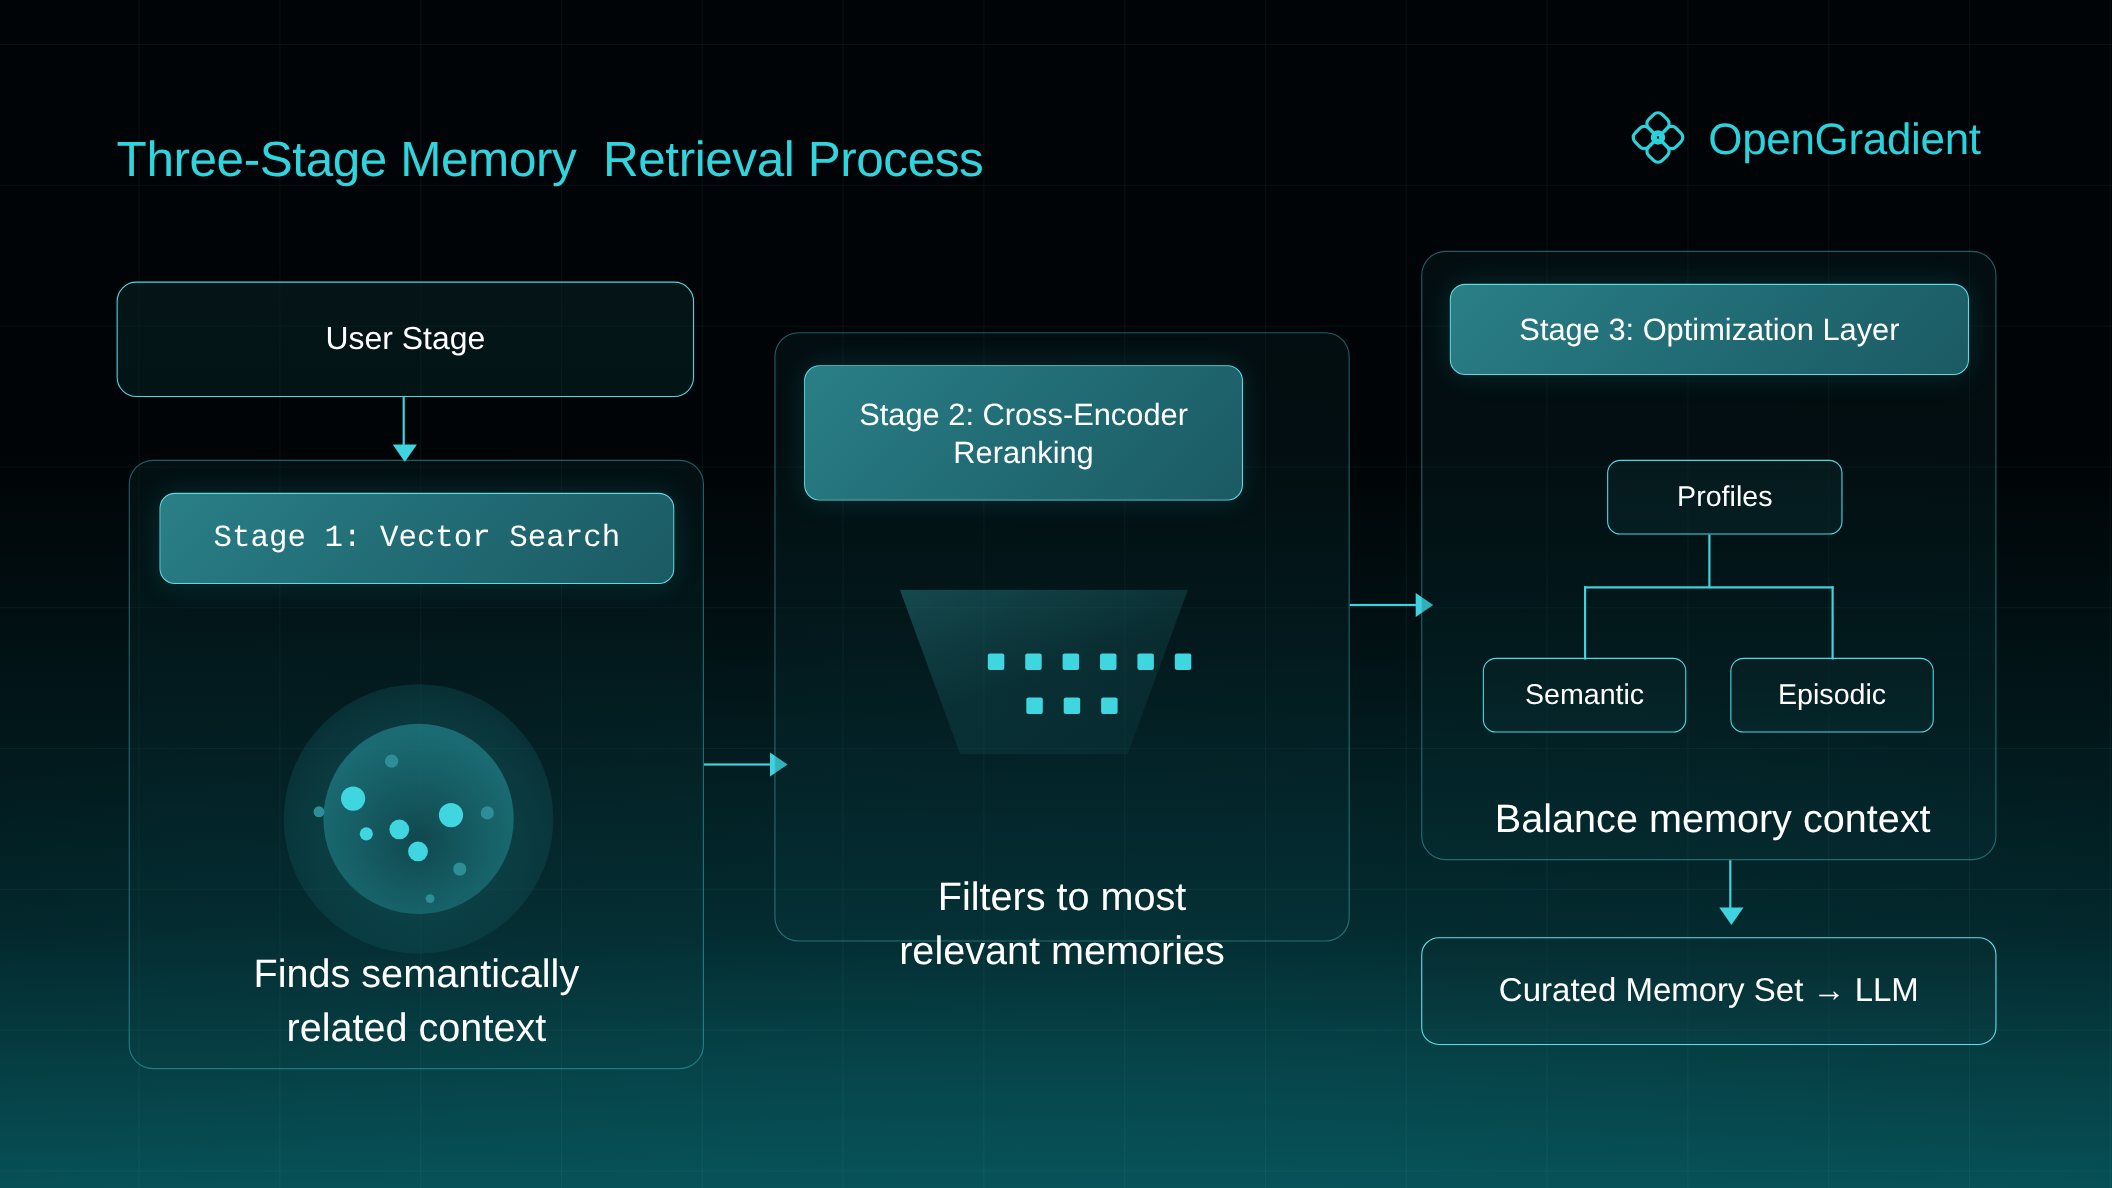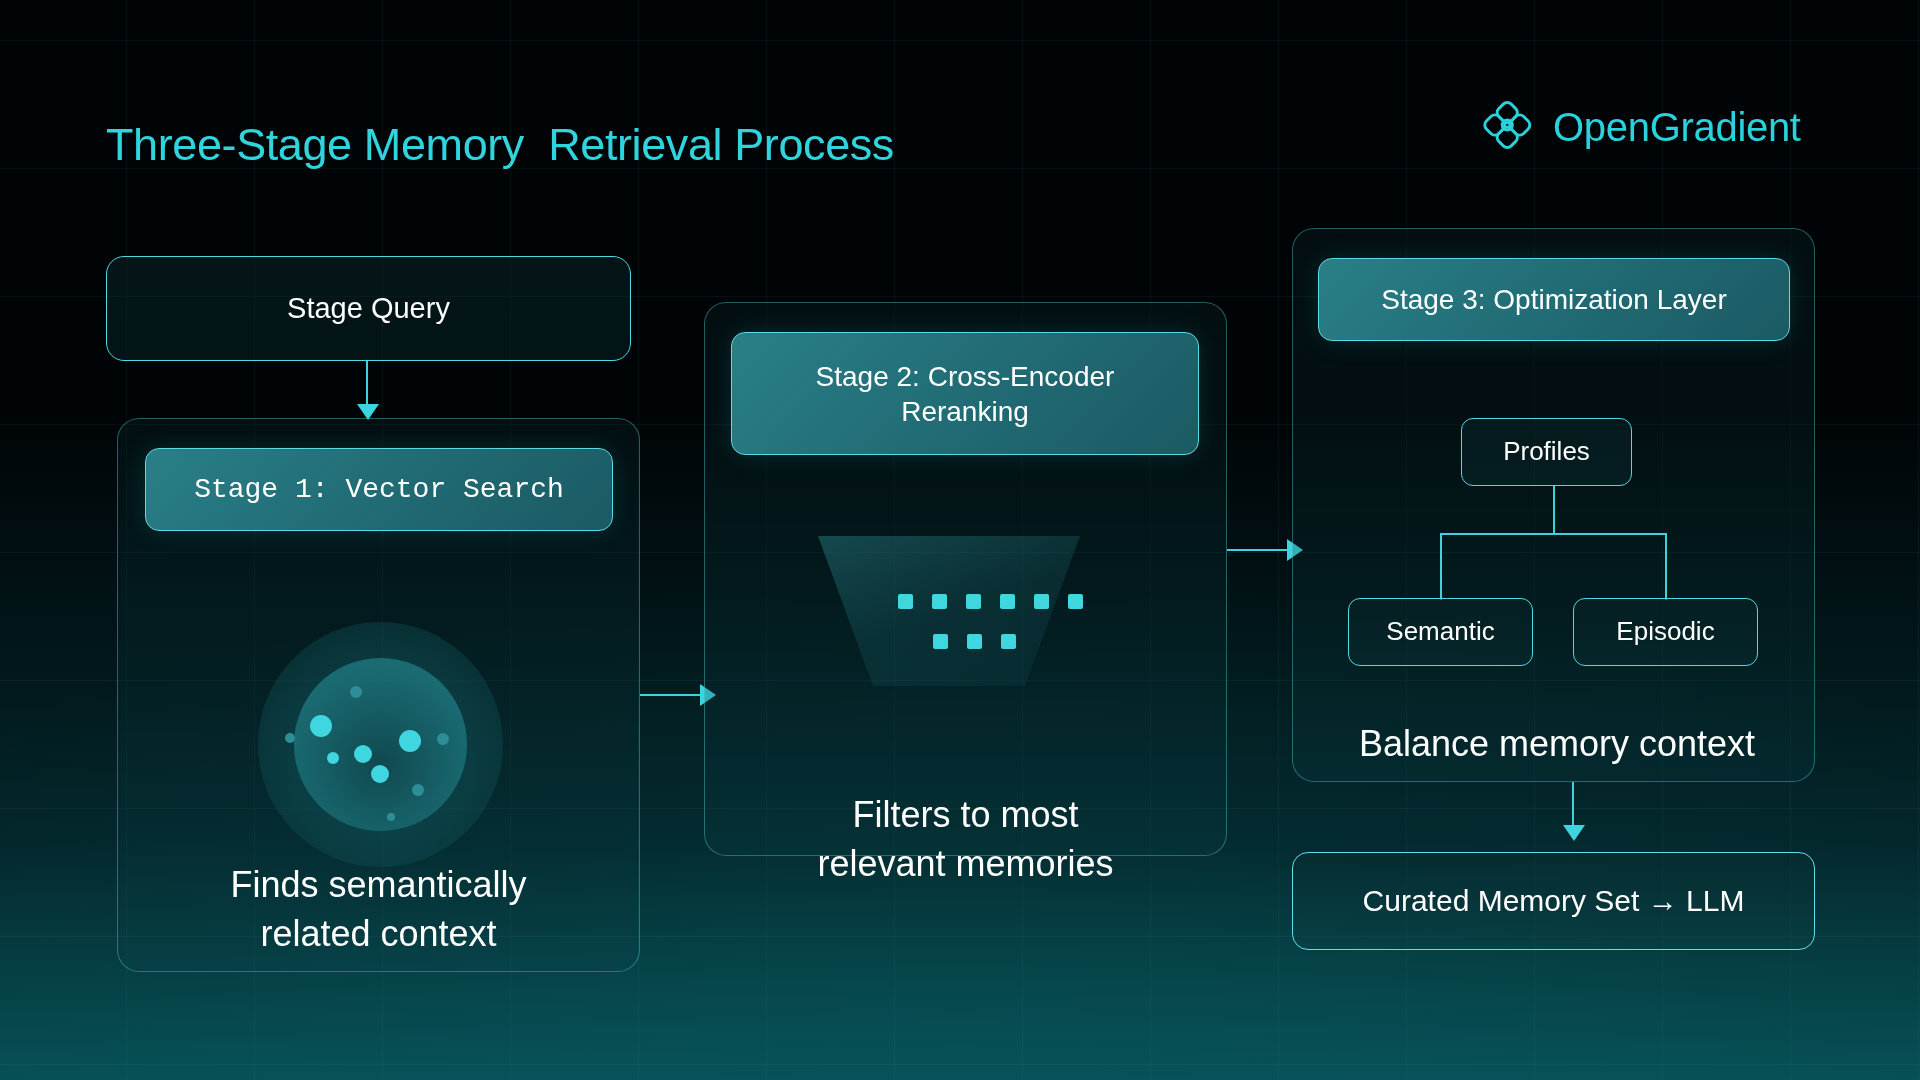--- a/index.html
+++ b/index.html
@@ -120,21 +120,21 @@
             <rect x="36.3" y="22.3" width="19.4" height="19.4" rx="6.2" transform="rotate(45 46.0 32.0)"></rect>
             <circle cx="32.3" cy="32.0" r="5.6"></circle>
           </g>
         </svg>
       </span>
       <span id="brand-text">OpenGradient</span>
     </div>
   </div>
 
   <div class="node" style="left:106px; top:256px; width:525px; height:105px; font-size:29px; border-radius:18px;">
-    <span>Stage Query</span>
+    <span>User Stage</span>
   </div>
 
   <div class="vline" style="left:366px; top:361px; height:48px;"></div>
   <div class="arrow-down" style="left:357px; top:404px;"></div>
 
   <div class="panel" style="left:117px; top:418px; width:523px; height:554px;"></div>
 
   <div class="stage-head" style="left:145px; top:448px; width:468px; height:83px; font-size:28px;font-family:Liberation Mono, monospace;">
     <span>Stage 1: Vector Search</span>
   </div>
@@ -157,21 +157,21 @@
   </div>
 
   <div class="caption" style="left:117px; top:861px; width:523px;">Finds semantically
 related context</div>
 
   <div class="hline" style="left:640px; top:694px; width:62px;"></div>
   <div class="arrow-right" style="left:700px; top:684px;"></div>
 
   <div class="panel" style="left:704px; top:302px; width:523px; height:554px;"></div>
 
-  <div class="stage-head" style="left:731px; top:332px; width:468px; height:123px; font-size:28px; white-space:pre-line;">
+  <div class="stage-head" style="left:731px; top:332px; width:399px; height:123px; font-size:28px; white-space:pre-line;">
     <span>Stage 2: Cross-Encoder
 Reranking</span>
   </div>
 
   <div id="funnel">
     <div id="funnel-shape"></div>
     <div id="funnel-squares">
         <div class="sq" style="left: 80px; top: 58px;"></div>
         <div class="sq" style="left: 114px; top: 58px;"></div>
         <div class="sq" style="left: 148px; top: 58px;"></div>
@@ -189,21 +189,21 @@
 
   <div class="hline" style="left:1227px; top:549px; width:62px;"></div>
   <div class="arrow-right" style="left:1287px; top:539px;"></div>
 
   <div class="panel" style="left:1292px; top:228px; width:523px; height:554px;"></div>
 
   <div class="stage-head" style="left:1318px; top:258px; width:472px; height:83px; font-size:28px;">
     <span>Stage 3: Optimization Layer</span>
   </div>
 
-  <div class="node" style="left:1461px; top:418px; width:171px; height:68px; font-size:26px; border-radius:12px;">
+  <div class="node" style="left:1461px; top:418px; width:214px; height:68px; font-size:26px; border-radius:12px;">
     <span>Profiles</span>
   </div>
 
   <div class="vline" style="left:1553px; top:486px; height:48px; width:2px;"></div>
   <div class="hline" style="left:1440px; top:533px; width:227px; height:2px;"></div>
   <div class="vline" style="left:1440px; top:533px; height:67px; width:2px;"></div>
   <div class="vline" style="left:1665px; top:533px; height:67px; width:2px;"></div>
 
   <div class="node" style="left:1573px; top:598px; width:185px; height:68px; font-size:26px; border-radius:12px;">
     <span>Episodic</span>

